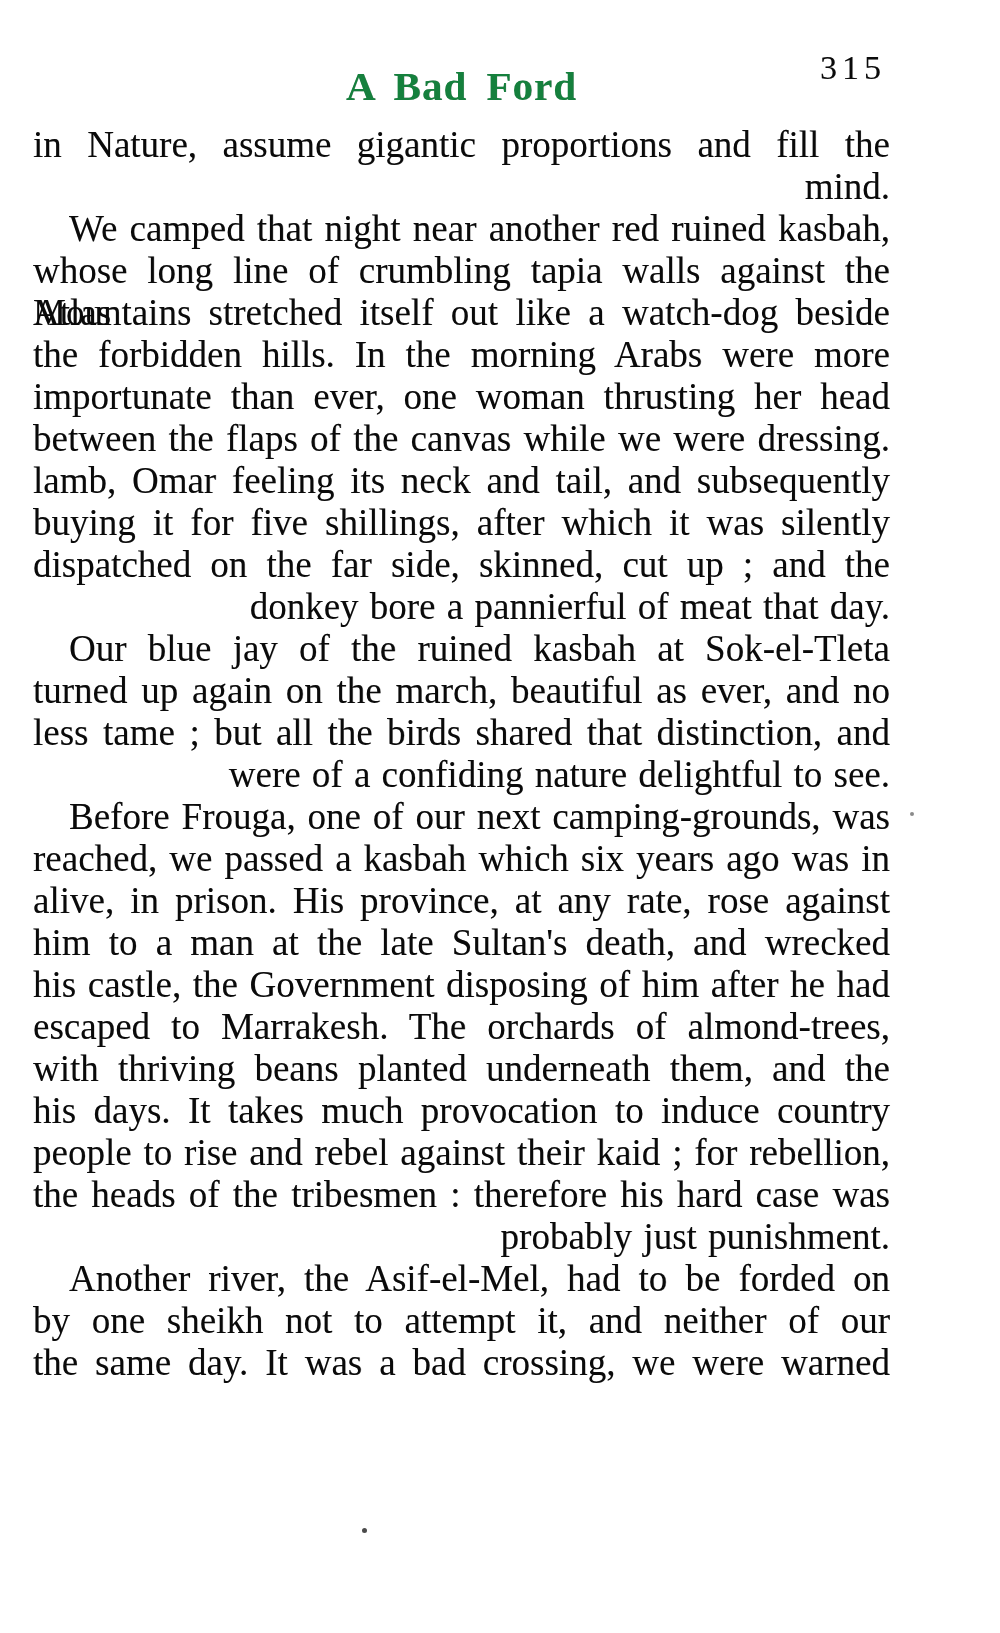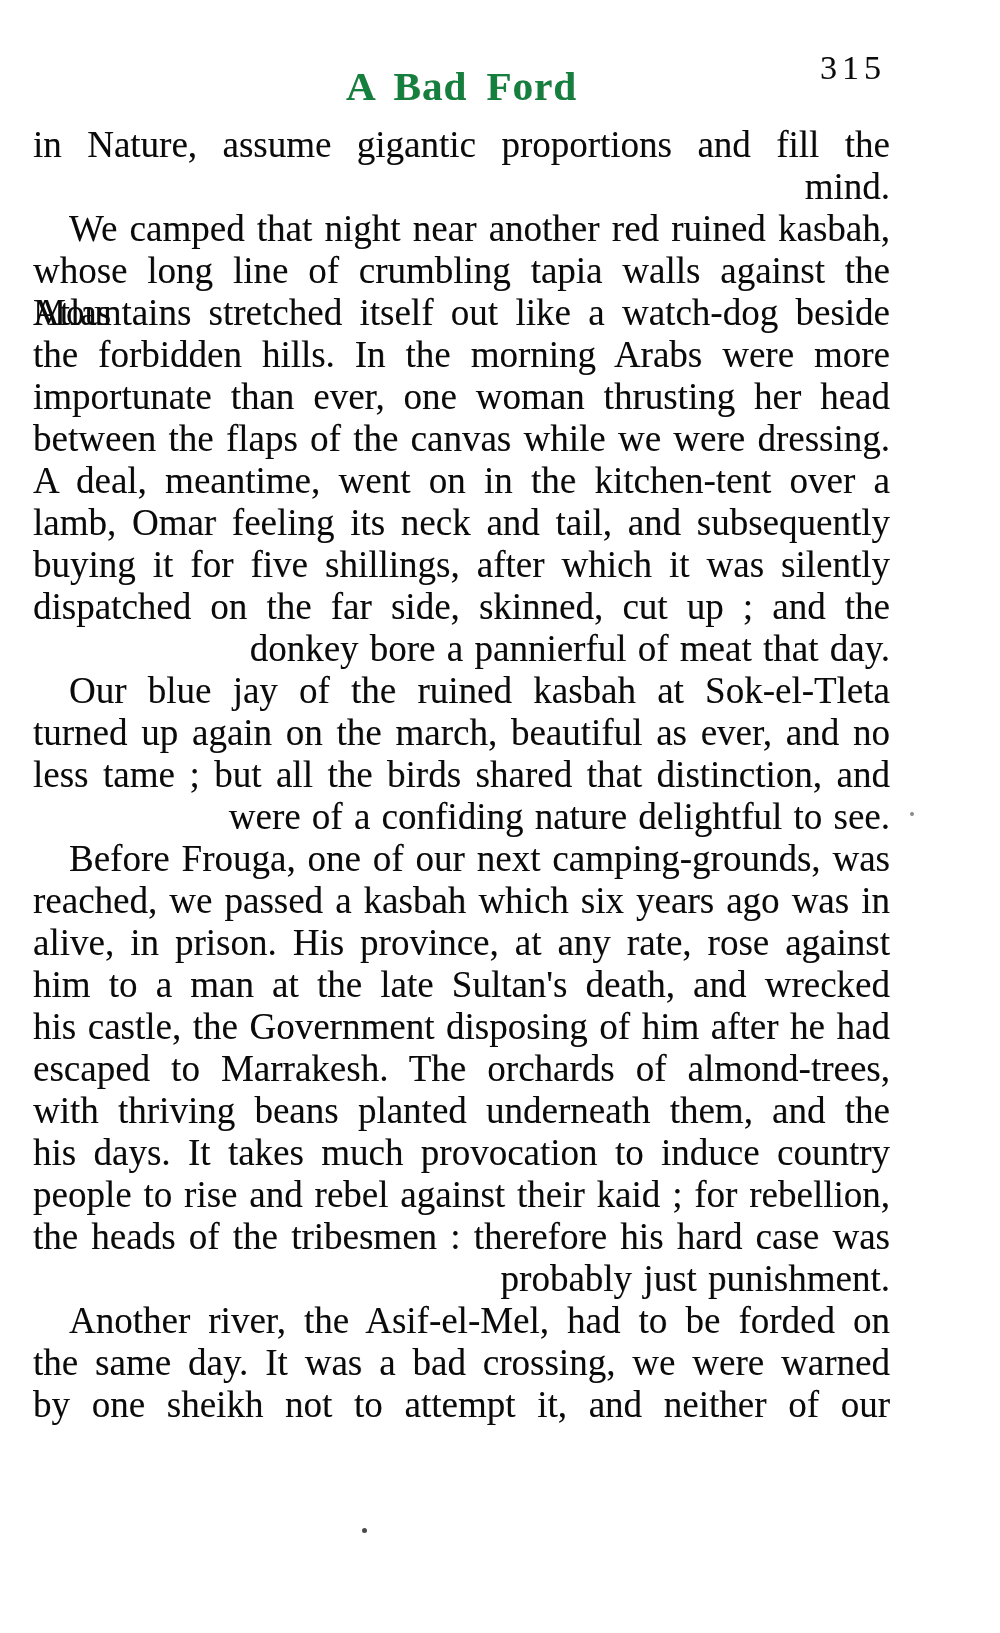--- a/index.html
+++ b/index.html
@@ -99,40 +99,39 @@
 
   <div class="text-body" id="text-body">
       <div class="line just">in Nature, assume gigantic proportions and fill the</div>
       <div class="line">mind.</div>
       <div class="line just indent">We camped that night near another red ruined kasbah,</div>
       <div class="line just">whose long line of crumbling tapia walls against the Atlas</div>
       <div class="line just">Mountains stretched itself out like a watch-dog beside</div>
       <div class="line just">the forbidden hills.  In the morning Arabs were more</div>
       <div class="line just">importunate than ever, one woman thrusting her head</div>
       <div class="line just">between the flaps of the canvas while we were dressing.</div>
-      <div class="line just">A deal, meantime, went on in the kitchen-tent over a</div>
       <div class="line just">lamb, Omar feeling its neck and tail, and subsequently</div>
       <div class="line just">buying it for five shillings, after which it was silently</div>
       <div class="line just">dispatched on the far side, skinned, cut up ; and the</div>
       <div class="line">donkey bore a pannierful of meat that day.</div>
       <div class="line just indent">Our blue jay of the ruined kasbah at Sok-el-Tleta</div>
       <div class="line just">turned up again on the march, beautiful as ever, and no</div>
       <div class="line just">less tame ; but all the birds shared that distinction, and</div>
       <div class="line">were of a confiding nature delightful to see.</div>
       <div class="line just indent">Before Frouga, one of our next camping-grounds, was</div>
       <div class="line just">reached, we passed a kasbah which six years ago was in</div>
       <div class="line just">alive, in prison.  His province, at any rate, rose against</div>
       <div class="line just">him to a man at the late Sultan's death, and wrecked</div>
       <div class="line just">his castle, the Government disposing of him after he had</div>
       <div class="line just">escaped to Marrakesh.  The orchards of almond-trees,</div>
       <div class="line just">with thriving beans planted underneath them, and the</div>
       <div class="line just">his days.  It takes much provocation to induce country</div>
       <div class="line just">people to rise and rebel against their kaid ; for rebellion,</div>
       <div class="line just">the heads of the tribesmen : therefore his hard case was</div>
       <div class="line">probably just punishment.</div>
       <div class="line just indent">Another river, the Asif-el-Mel, had to be forded on</div>
+      <div class="line just">by one sheikh not to attempt it, and neither of our</div>
       <div class="line just">the same day.  It was a bad crossing, we were warned</div>
-      <div class="line just">by one sheikh not to attempt it, and neither of our</div>
     </div>
 
   <div class="scan-speck speck-1"></div>
   <div class="scan-speck speck-2"></div>
 </div>
 
 </body></html>

